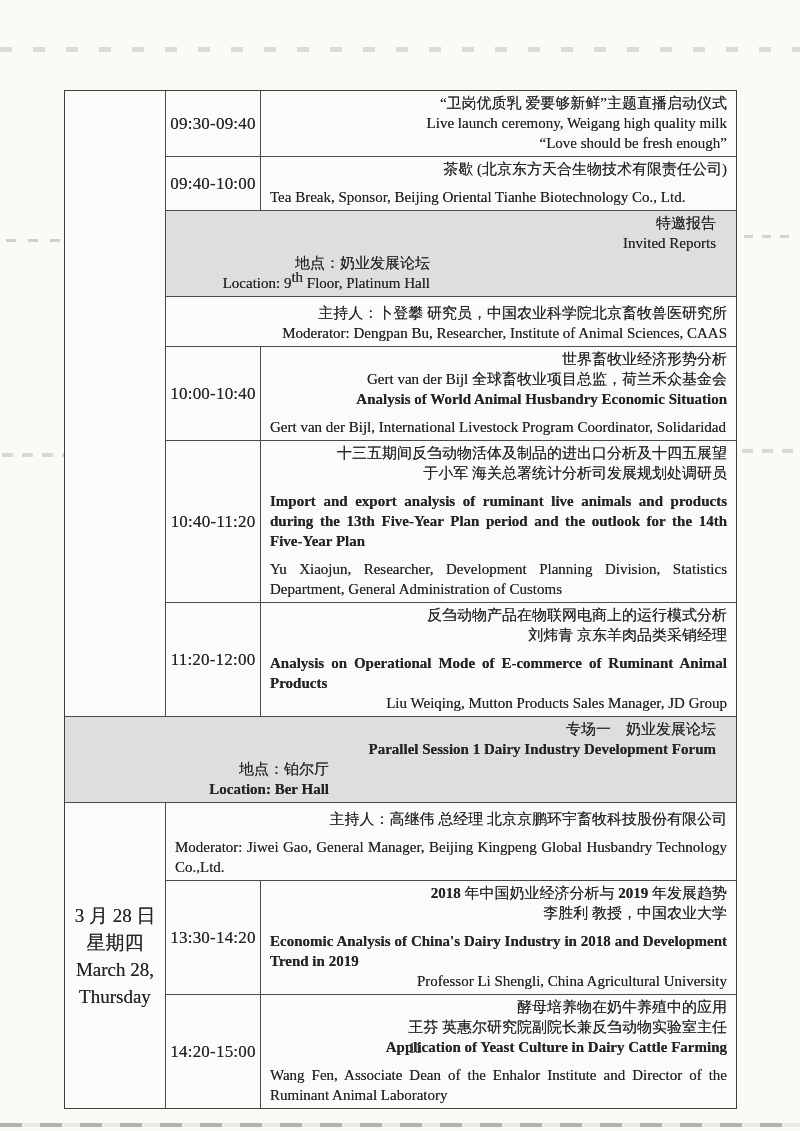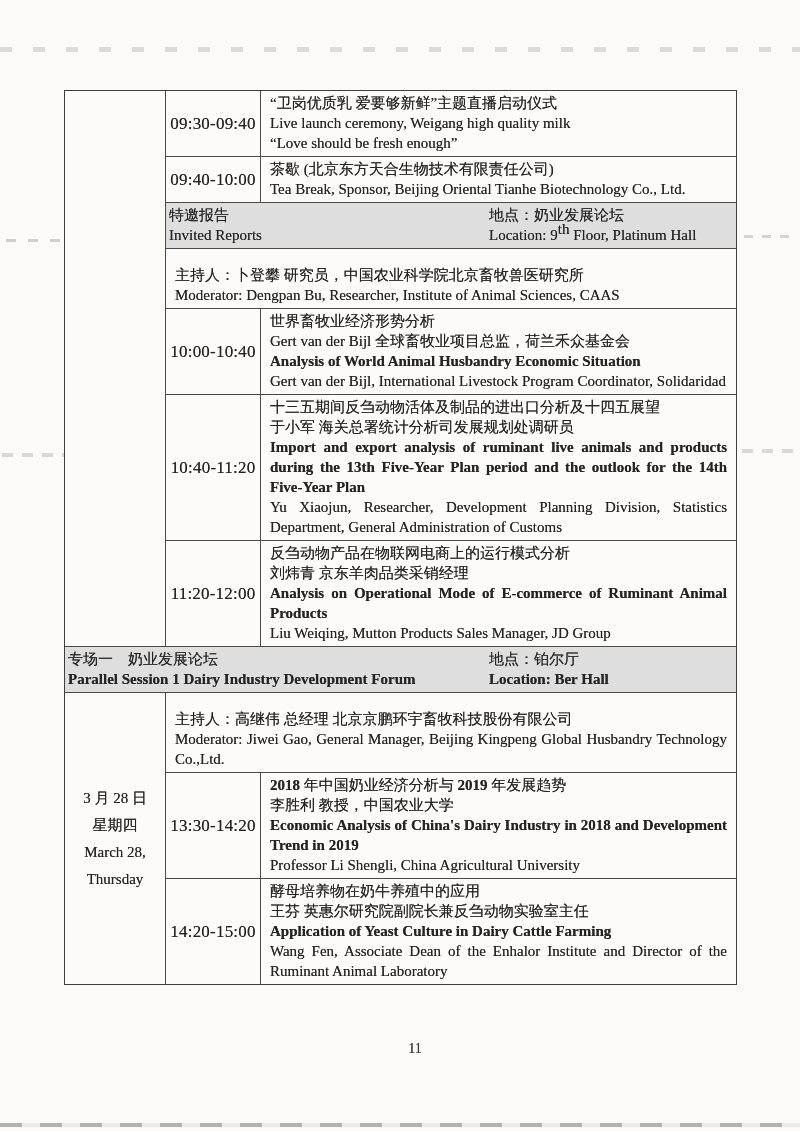--- a/index.html
+++ b/index.html
@@ -26,43 +26,44 @@
     box-sizing:border-box;
     background:#fcfbf9;
   }
   .grid{display:flex;}
   .date-col{
     width:100px;flex-shrink:0;
     border-right:1.4px solid var(--line);
     display:flex;flex-direction:column;
     align-items:center;justify-content:center;
     text-align:center;
-    font-size:15px;line-height:27px;
+    font-size:19px;line-height:27px;
   }
   .rows-col{flex:1;display:flex;flex-direction:column;min-width:0;}
   .row{box-sizing:border-box;}
   .row + .row{border-top:1.4px solid var(--line);}
   .row.session{display:flex;}
   .time-cell{
     width:94px;flex-shrink:0;
     border-right:1.4px solid var(--line);
     display:flex;align-items:center;justify-content:center;
     font-size:17px;letter-spacing:.2px;
   }
   .content-cell{flex:1;min-width:0;padding:2px 9px 3px;}
-  .moderator-cell{padding:16px 9px 3px;}
-  p.tl{margin:0;font-size:15px;line-height:20px;}
-  p.tl.justify{text-align:justify;}
+  .moderator-cell{padding:6px 9px 3px;}
+  p.tl{margin:0;font-size:15px;line-height:20px;text-align:right;}
+  p.tl.justify{text-align:justify;margin-top:8px;}
   p.tl b{font-weight:bold;}
   sup{font-size:15px;line-height:0;vertical-align:super;}
   
   .banner-row{
     background:var(--banner);
     display:flex;
-    padding:2px 3px 3px;
+    padding:2px 20px 3px;
+    flex-direction:column;
   }
   .banner-left{flex:1;min-width:0;}
   .banner-right{width:244px;flex-shrink:0;}
   .banner-full{
     border-top:1.4px solid var(--line);
     border-bottom:1.4px solid var(--line);
   }
   
   .page-number{
     position:absolute;left:0;top:1041px;width:830px;

